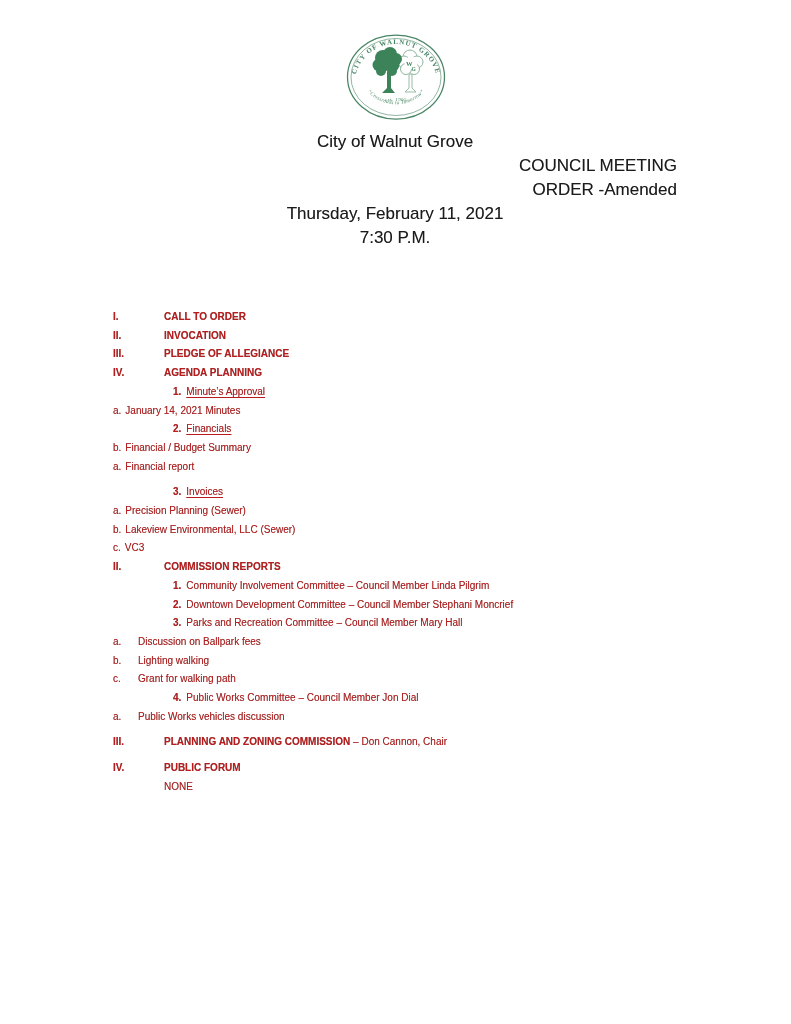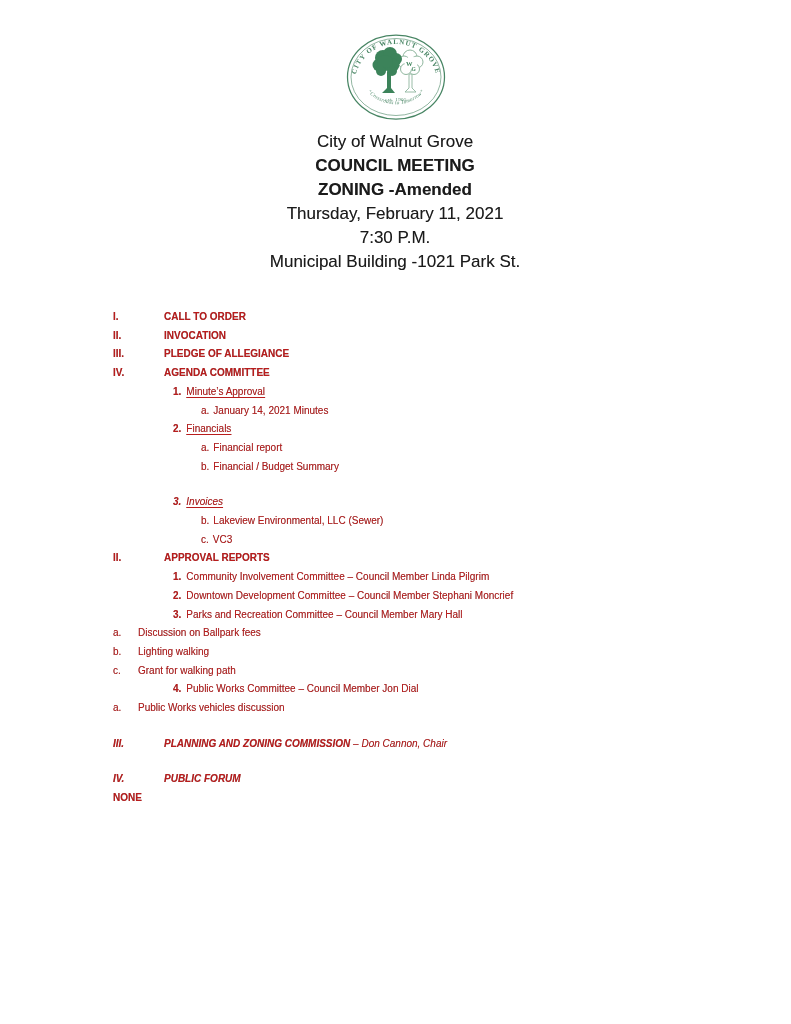--- a/index.html
+++ b/index.html
@@ -20,49 +20,49 @@
   .logo-wrap svg { opacity:0.93; }
 
   
   .header-block {
     position:absolute; top:130px; left:113px; width:564px;
     text-align:center;
     font-size:17px; line-height:24px;
     color:#1b1b1b;
     text-shadow:0 0 0.5px rgba(30,30,30,0.45);
   }
-  .header-block .b { font-weight:700; }
+  .header-block .b { font-weight:400;text-align:right; }
 
   
   .agenda {
     position:absolute; top:308px; left:113px; width:640px;
     font-size:10px; line-height:18.7px;
     color:#b91c1c;
     text-shadow:0 0 0.5px rgba(30,30,30,0.45);
   }
   .row { white-space:nowrap; }
-  .row.gap { margin-top:17px;font-style:italic; }
+  .row.gap { margin-top:7px; }
 
   .row.roman .rnum {
     display:inline-block; width:51px; font-weight:700; vertical-align:top;
   }
   .row.roman .rtext { font-weight:700; }
   .row.roman .rsuffix { font-weight:400; }
 
   .row.n1 { margin-left:60px; }
   .row.n1 .num { font-weight:700; margin-right:5px; }
   .row.n1 .t { font-weight:400; }
 
-  .row.a2 { margin-left:88px; }
+  .row.a2 { }
   .row.a2 .num { margin-right:4px; }
 
   .row.atab { }
   .row.atab .num { display:inline-block; width:25px; }
 
-  .row.cont { font-weight:700; }
+  .row.cont { margin-left:51px; font-weight:400; }
 
   .u { text-decoration:underline; text-underline-offset:2px; }
 </style>
 </head>
 <body>
 
 <div class="page">
 
   <div class="logo-wrap">
     <svg width="104" height="88" viewBox="0 0 208 176">
@@ -105,70 +105,72 @@
         <path d="M 86,78 h 8 v 32 l 8,10 h -26 l 10,-10 z"></path>
       </g>
 
       <text x="104" y="136" text-anchor="middle" font-size="10" letter-spacing="0.8" fill="#3a7c58" font-family="Liberation Serif, serif">est. 1905</text>
     </svg>
   </div>
 
   <div class="header-block">
     <div>City of Walnut Grove</div>
     <div class="b">COUNCIL MEETING</div>
-    <div class="b">ZONING -Amended</div>
+    <div class="b">ORDER -Amended</div>
     <div>Thursday, February 11, 2021</div>
     <div>7:30 P.M.</div>
-    <div>Municipal Building -1021 Park St.</div>
   </div>
 
   <div class="agenda">
 
     <div class="row roman">
       <span class="rnum">I.</span><span class="rtext">CALL TO ORDER</span>
     </div>
     <div class="row roman">
       <span class="rnum">II.</span><span class="rtext">INVOCATION</span>
     </div>
     <div class="row roman">
       <span class="rnum">III.</span><span class="rtext">PLEDGE OF ALLEGIANCE</span>
     </div>
     <div class="row roman">
-      <span class="rnum">IV.</span><span class="rtext">AGENDA COMMITTEE</span>
+      <span class="rnum">IV.</span><span class="rtext">AGENDA PLANNING</span>
     </div>
 
     <div class="row n1">
       <span class="num">1.</span><span class="t u">Minute’s Approval</span>
     </div>
     <div class="row a2">
       <span class="num">a.</span><span class="t">January 14, 2021 Minutes</span>
     </div>
 
     <div class="row n1">
       <span class="num">2.</span><span class="t u">Financials</span>
     </div>
     <div class="row a2">
+      <span class="num">b.</span><span class="t">Financial / Budget Summary</span>
+    </div>
+    <div class="row a2">
       <span class="num">a.</span><span class="t">Financial report</span>
-    </div>
-    <div class="row a2">
-      <span class="num">b.</span><span class="t">Financial / Budget Summary</span>
     </div>
 
     <div class="row n1 gap">
       <span class="num">3.</span><span class="t u">Invoices</span>
     </div>
     <div class="row a2">
+      <span class="num">a.</span><span class="t">Precision Planning (Sewer)</span>
+    </div>
+    <div class="row a2">
       <span class="num">b.</span><span class="t">Lakeview Environmental, LLC (Sewer)</span>
     </div>
     <div class="row a2">
       <span class="num">c.</span><span class="t">VC3</span>
     </div>
 
     <div class="row roman">
-      <span class="rnum">II.</span><span class="rtext">APPROVAL REPORTS</span>
+      <span class="rnum">II.</span><span class="rtext">COMMISSION REPORTS</span>
     </div>
     <div class="row n1">
       <span class="num">1.</span><span class="t">Community Involvement Committee – Council Member Linda Pilgrim</span>
     </div>
     <div class="row n1">
       <span class="num">2.</span><span class="t">Downtown Development Committee – Council Member Stephani Moncrief</span>
     </div>
     <div class="row n1">
       <span class="num">3.</span><span class="t">Parks and Recreation Committee – Council Member Mary Hall</span>
     </div>

